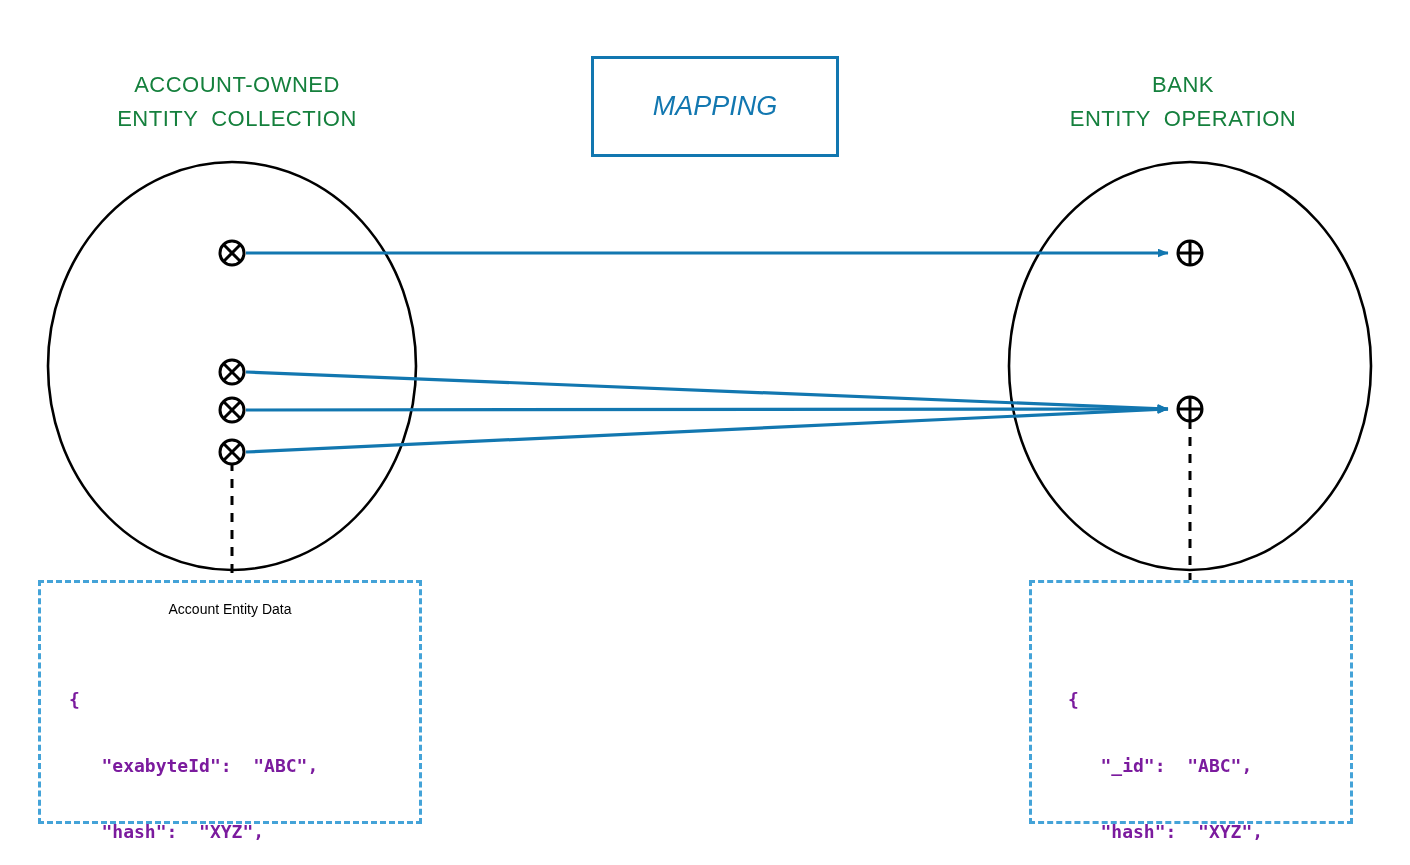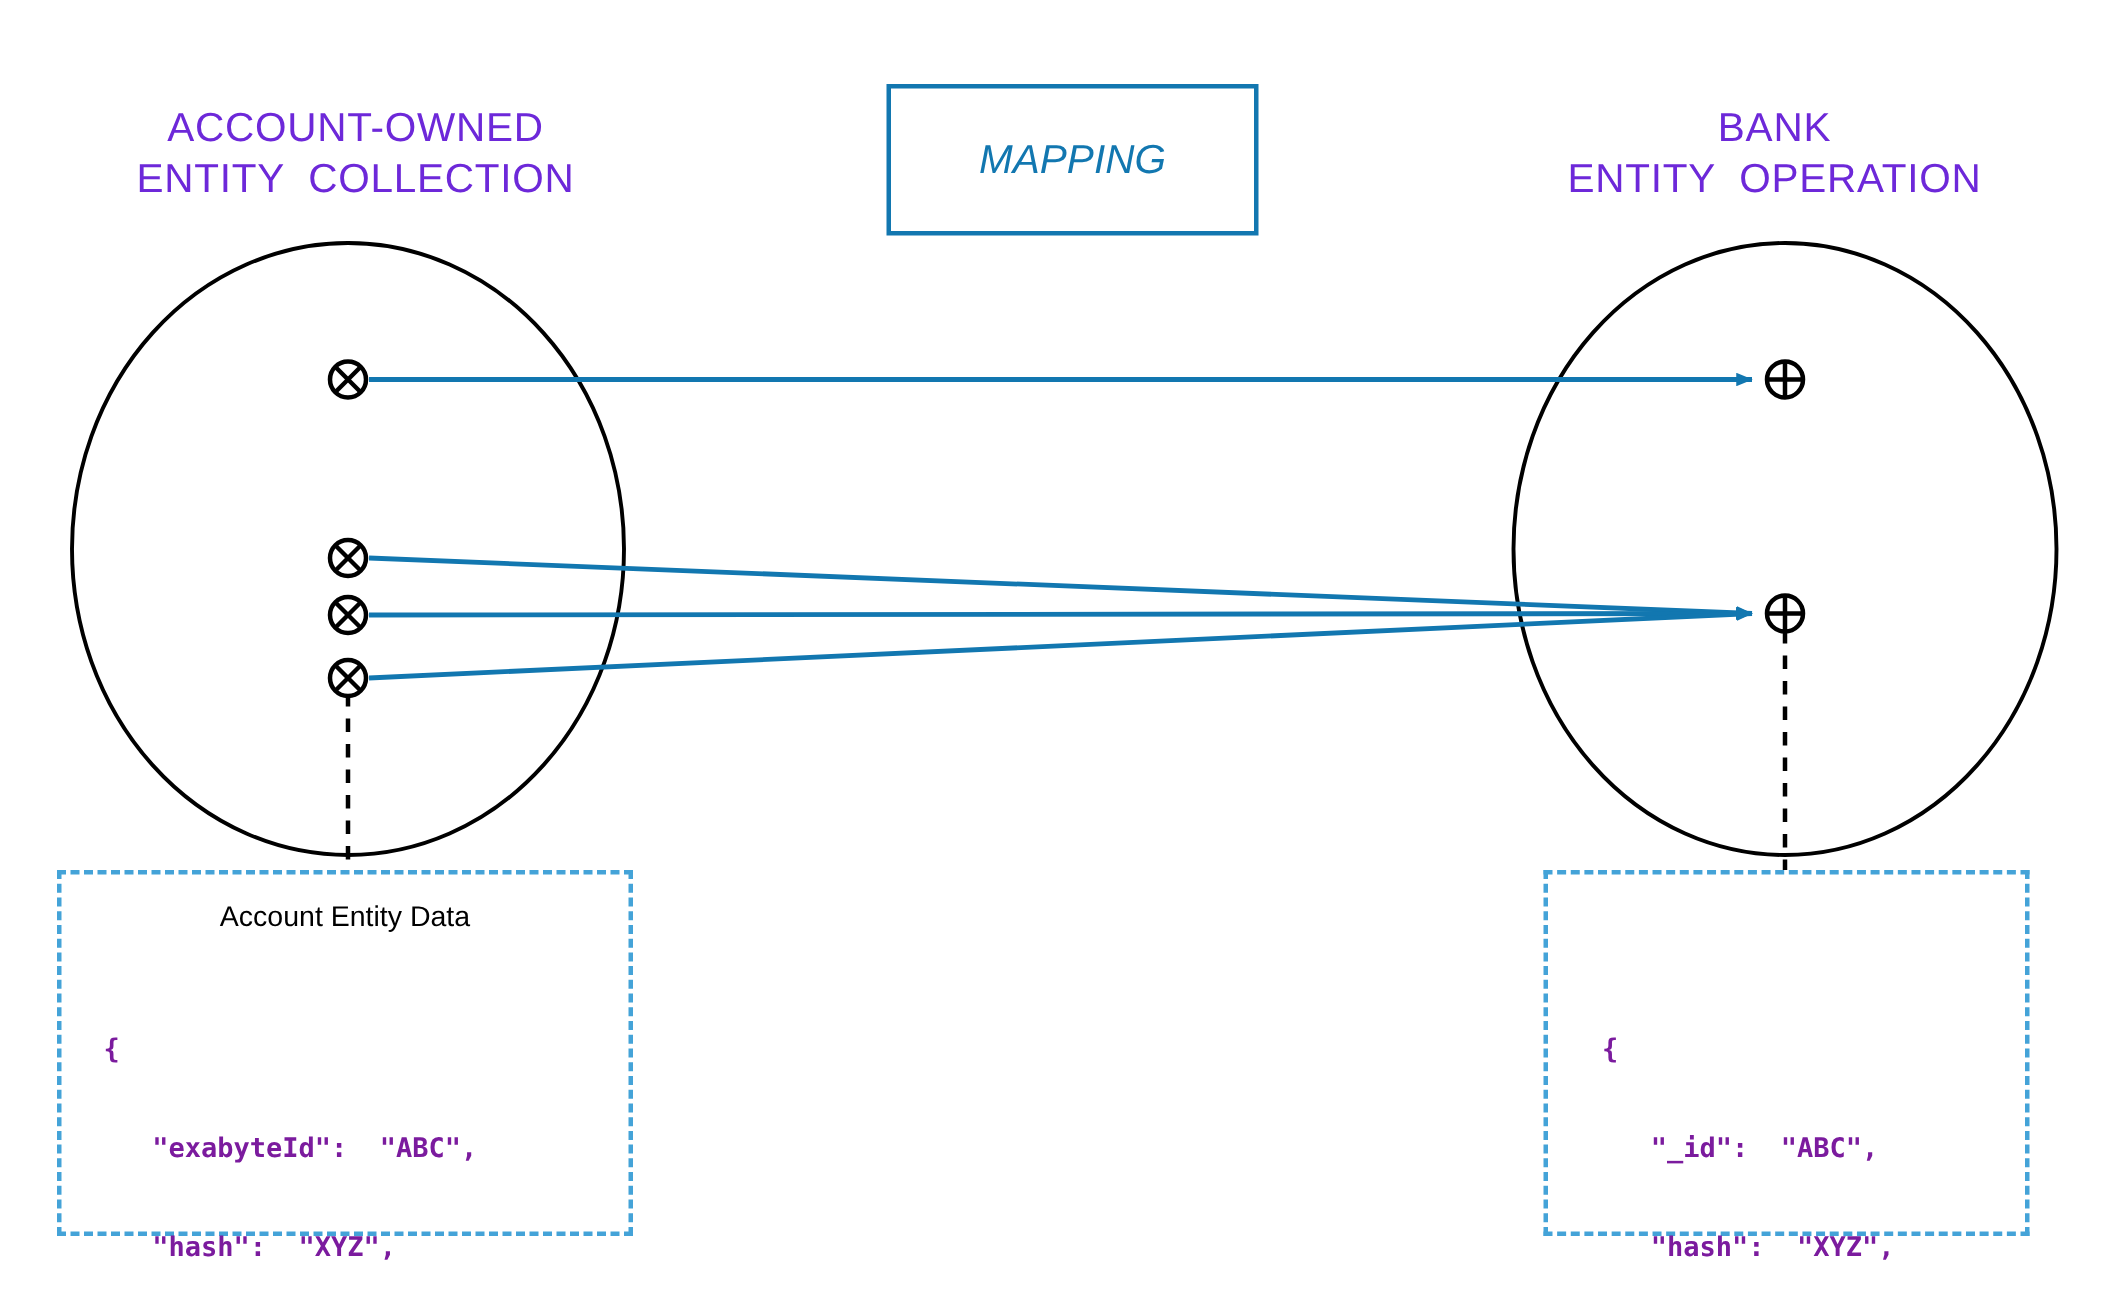--- a/index.html
+++ b/index.html
@@ -21,22 +21,22 @@
   #diagram-svg {
     position: absolute;
     left: 0;
     top: 0;
     width: 1410px;
     height: 865px;
   }
   .hdr {
     position: absolute;
     text-align: center;
-    color: #6d28d9;
-    font-size: 27px;
+    color: #15803d;
+    font-size: 22px;
     line-height: 34px;
     letter-spacing: 0.5px;
     font-family: "Liberation Sans", sans-serif;
     white-space: pre;
   }
   #title-left  { left: 42px;  top: 68px;  width: 390px; }
   #title-right { left: 988px; top: 68px;  width: 390px; }
 
   #mapping-box {
     position: absolute;
@@ -69,21 +69,21 @@
   #data-box-left  { left: 38px;   top: 580px; width: 384px; height: 244px; }
   #data-box-right { left: 1029px; top: 580px; width: 324px; height: 244px; }
 
   .box-caption {
     position: absolute;
     top: 18px;
     left: 0;
     width: 100%;
     text-align: center;
     color: #000000;
-    font-size: 19px;
+    font-size: 14px;
     font-family: "Liberation Sans", sans-serif;
     white-space: pre;
   }
   .code-block {
     position: absolute;
     top: 62px;
     color: #7b1b9e;
     font-family: "DejaVu Sans Mono", monospace;
     font-weight: bold;
     font-size: 18px;

